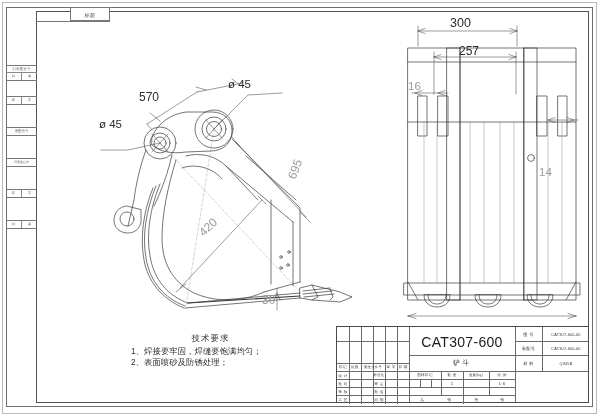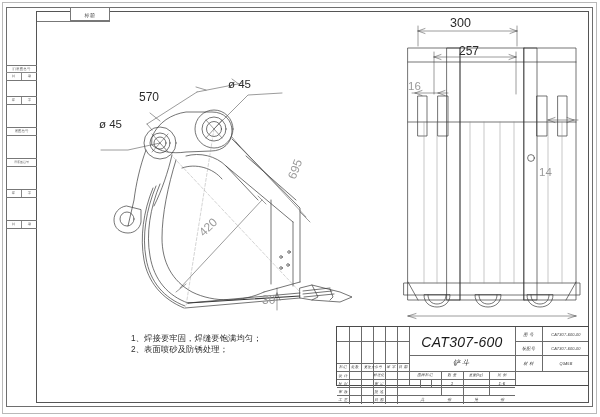--- a/index.html
+++ b/index.html
@@ -64,22 +64,22 @@
     position:absolute;left:131px;top:333px;width:205px;
     color:#2e2e2e;
   }
   .notes-title{
     font-size:8.5px;text-align:center;margin:0 0 1px 0;letter-spacing:1px;
     padding-right:46px;
   }
   .notes-line{font-size:8.3px;line-height:11.4px;white-space:nowrap;letter-spacing:.1px;}
   
   .tb{
-    position:absolute;left:336px;top:326px;width:253px;height:60px;
-    border:1px solid #4a4a4a;box-sizing:border-box;background:#fff;font-style:italic;
+    position:absolute;left:336px;top:326px;width:253px;height:77px;
+    border:1px solid #4a4a4a;box-sizing:border-box;background:#fff;
   }
   .tb .v{position:absolute;top:0;bottom:0;width:0;border-left:1px solid #6b6b6b;}
   .tb .h{position:absolute;left:0;right:0;height:0;border-top:1px solid #6b6b6b;}
   .cell{
     position:absolute;box-sizing:border-box;font-size:4.2px;color:#3a3a3a;
     text-align:center;overflow:hidden;white-space:nowrap;
     display:flex;align-items:center;justify-content:center;
     letter-spacing:.3px;
   }
   .title-main{
@@ -307,20 +307,21 @@
   <div class="dim dim-lt" style="left:285px;top:176px;font-size:12px;transform:rotate(-69deg);transform-origin:left top;">695</div>
   <div class="dim dim-lt" style="left:196px;top:229px;font-size:12px;transform:rotate(-44deg);transform-origin:left top;">420</div>
   <div class="dim dim-lt" style="left:262px;top:293px;font-size:12px;">30</div>
 
   <div class="dim" style="left:450px;top:16px;font-size:12.5px;">300</div>
   <div class="dim" style="left:459px;top:44px;font-size:12px;">257</div>
   <div class="dim dim-lt" style="left:408px;top:80px;font-size:11.5px;">16</div>
   <div class="dim dim-lt" style="left:539px;top:118px;font-size:11.5px;margin-top:48px;">14</div>
 
   <div class="notes">
+    <div class="notes-title">技术要求</div>
     <div class="notes-line">1、焊接要牢固，焊缝要饱满均匀；</div>
     <div class="notes-line">2、表面喷砂及防锈处理；</div>
   </div>
 
   <div class="tb">
 
     <div class="v" style="left:72px;"></div>
     <div class="v" style="left:178px;"></div>
     <div class="v" style="left:205px;top:0;height:44px;"></div>
 

